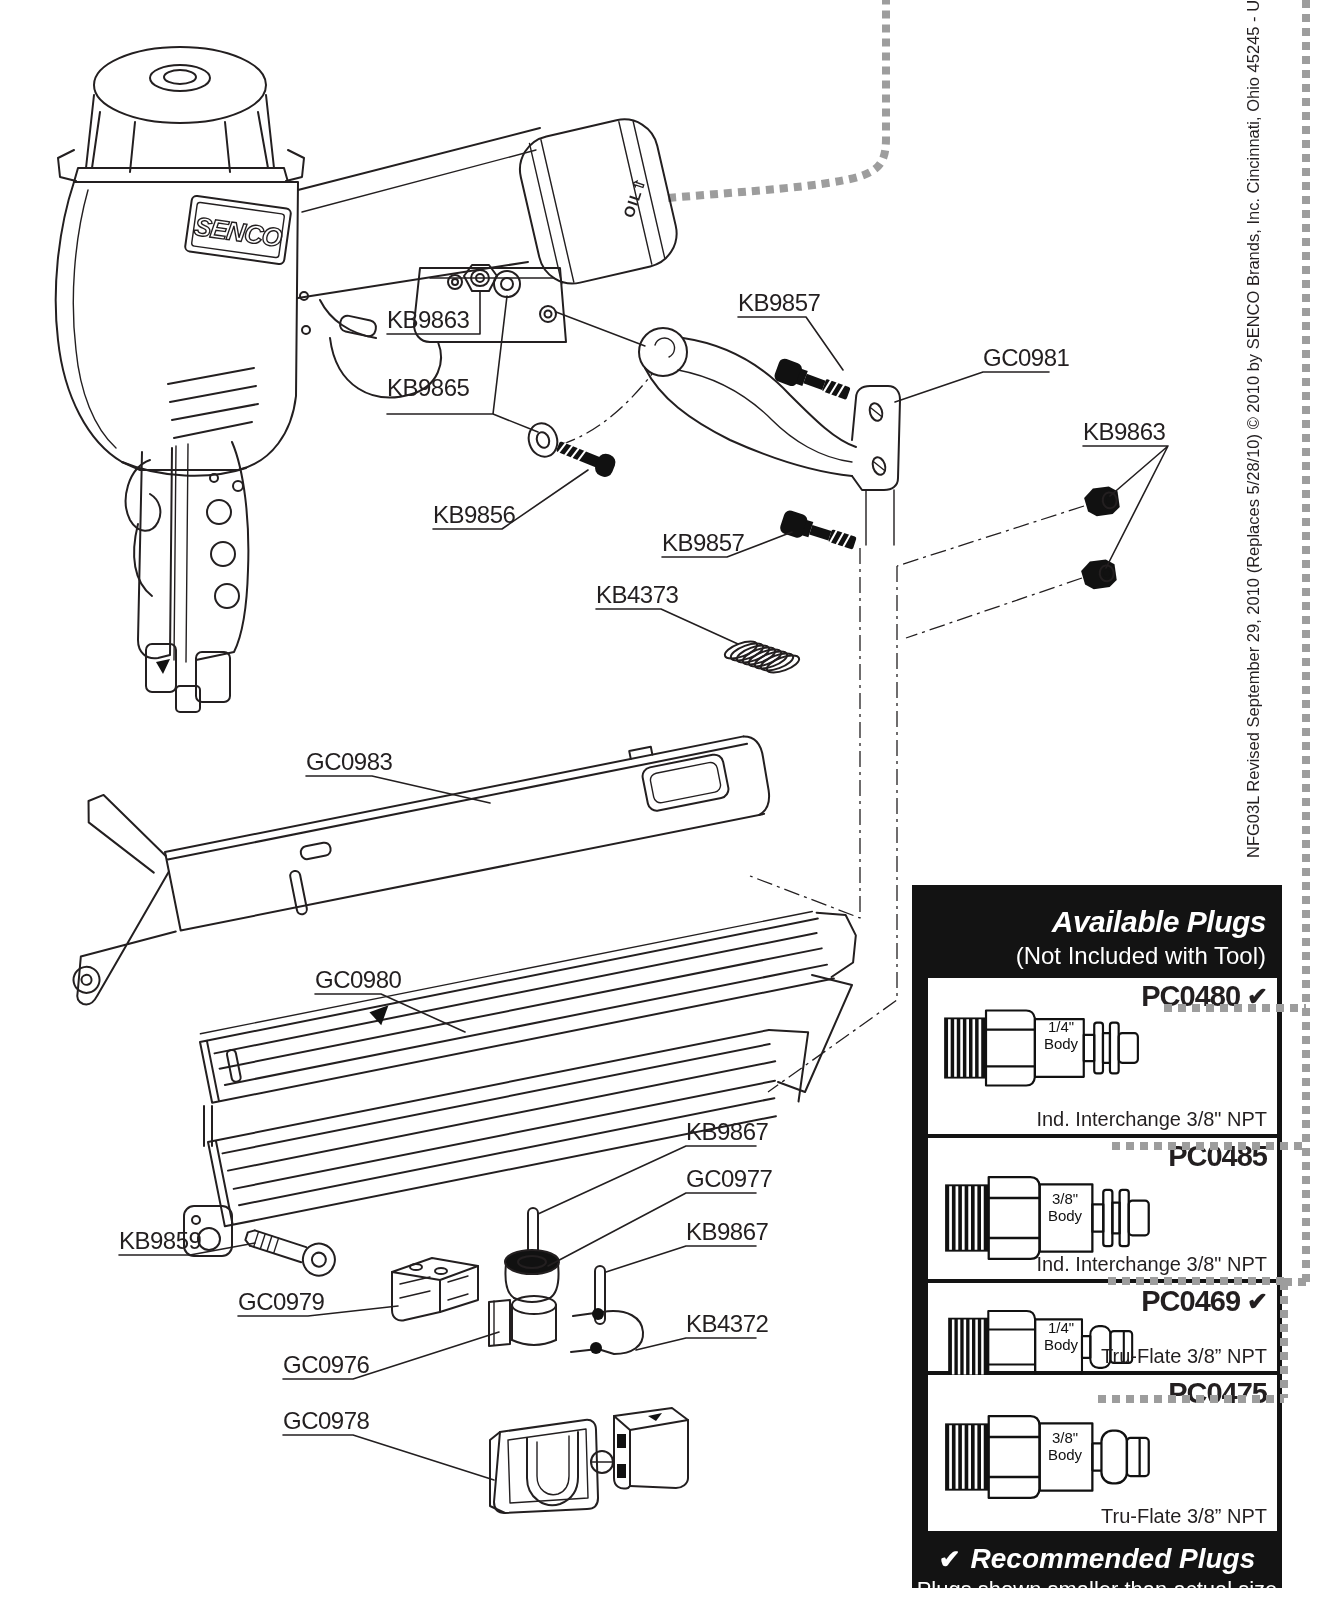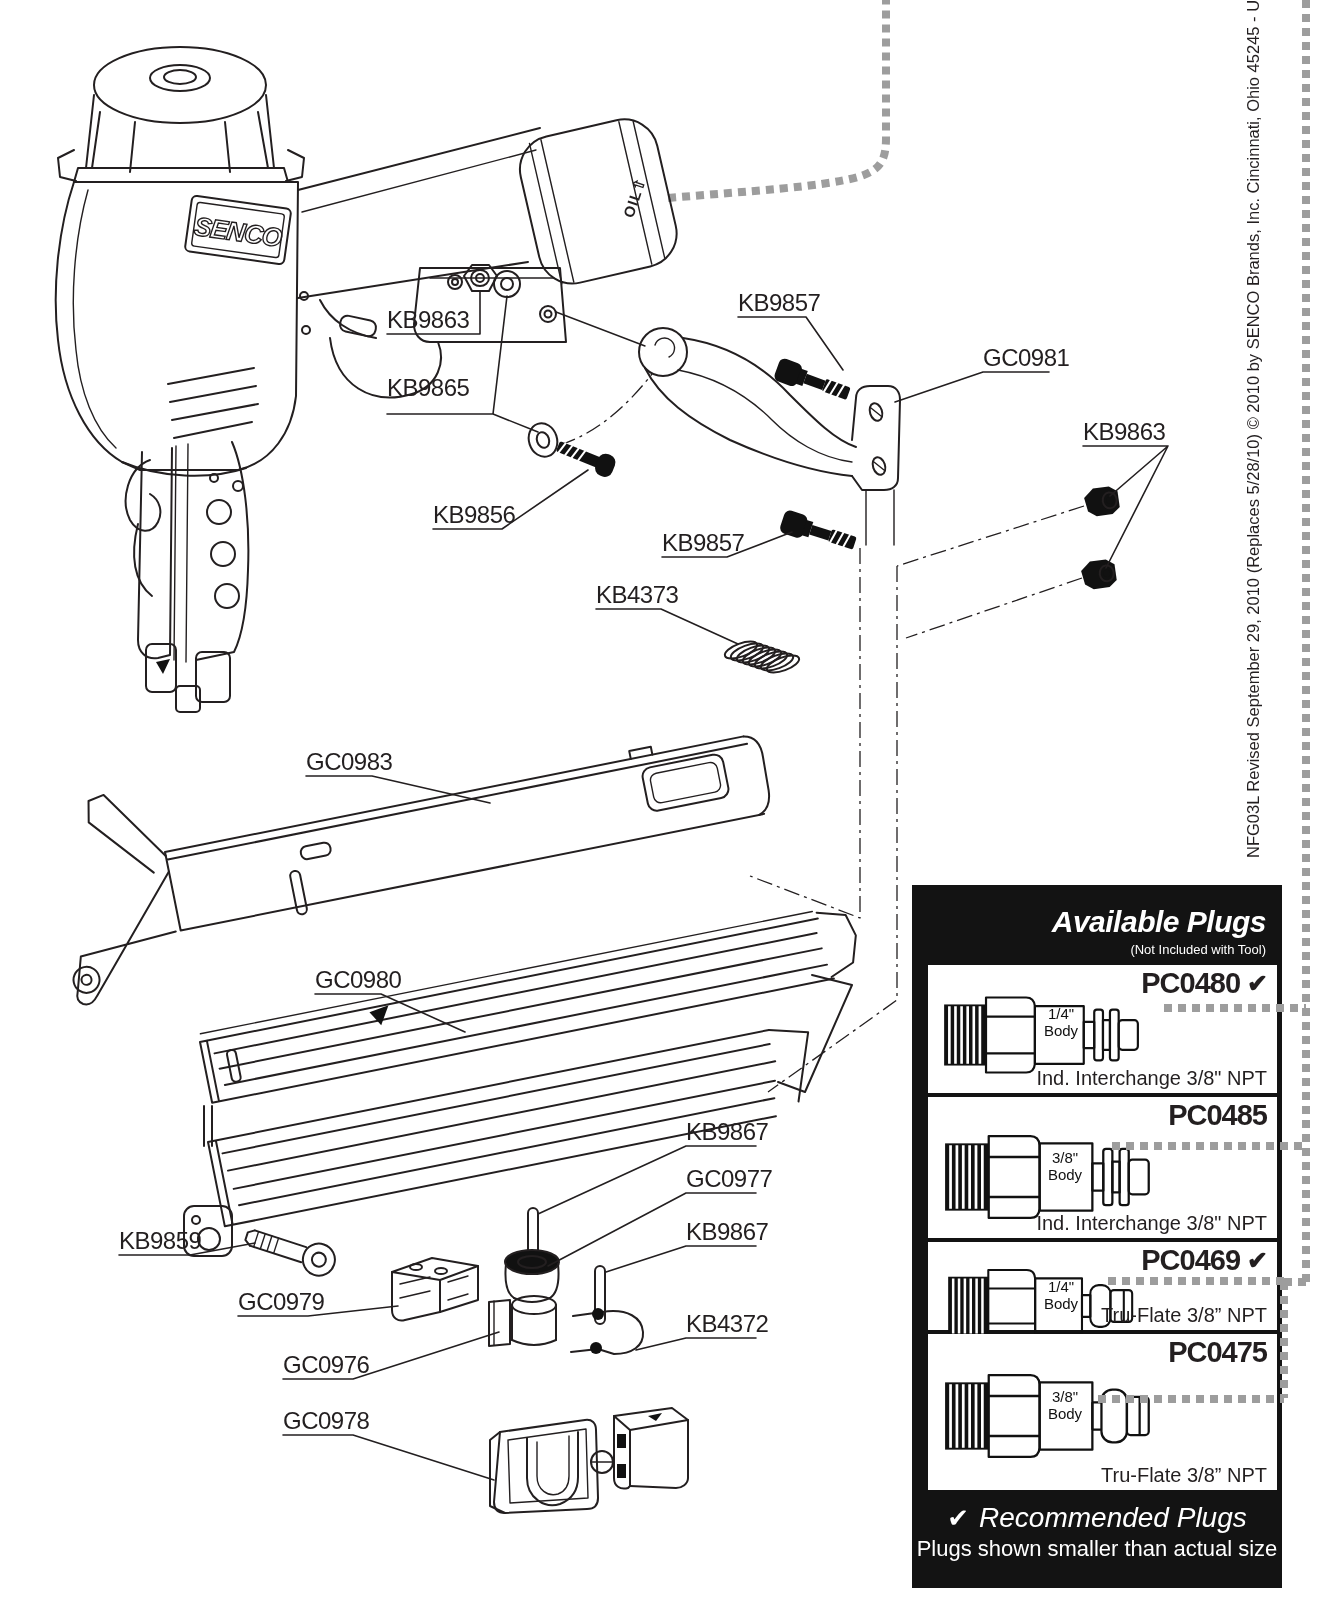--- a/index.html
+++ b/index.html
@@ -13,29 +13,29 @@
   #art .fillInk{fill:#111;stroke:none;}
   #art .white{stroke:#fff;}
   #art .cl{stroke-width:1.3;stroke-dasharray:16 5 3 5;stroke-linecap:butt;}
   #art .dot{stroke:#9d9d9d;stroke-width:8;stroke-dasharray:8 6;stroke-linecap:butt;}
   #art text{fill:#231f20;stroke:none;}
   
   .plabel{position:absolute;z-index:6;font-size:24px;font-weight:400;letter-spacing:-0.5px;color:#231f20;white-space:nowrap;}
   
   #plugs{position:absolute;left:912px;top:885px;width:370px;height:703px;background:#131313;z-index:2;}
   #plugs .ptitle{color:#fff;font-style:italic;font-weight:700;font-size:30px;text-align:right;padding:13px 16px 0 0;letter-spacing:-0.5px;margin-top:7px;}
-  #plugs .psub{color:#fff;font-size:13px;text-align:right;padding:3px 16px 8px 0;}
+  #plugs .psub{color:#fff;font-size:24px;text-align:right;padding:3px 16px 8px 0;}
   .card{position:relative;background:#fff;margin:0 5px 4px 16px;}
   .card .pnum{position:absolute;top:2px;right:10px;font-size:29px;font-weight:700;letter-spacing:-1px;display:flex;align-items:center;gap:7px;}
   .card .pcheck{font-size:25px;font-weight:700;}
   .card .pcap{position:absolute;bottom:3px;right:10px;font-size:20px;}
   .card .plugimg{position:absolute;left:8px;}
   .card .bodylabel{position:absolute;width:58px;text-align:center;font-size:15px;line-height:17px;color:#111;}
   .pfoot{color:#fff;text-align:center;padding-top:8px;}
-  .pfoot .ft{font-size:28px;font-style:italic;font-weight:400;}
+  .pfoot .ft{font-size:28px;font-style:italic;font-weight:700;}
   .pfoot .fc{font-style:normal;font-size:26px;margin-right:10px;}
   .pfoot .fn{font-size:22px;margin-top:2px;}
   
   #sidenote{position:absolute;left:1244px;top:858px;width:795px;z-index:3;
     transform:rotate(-90deg);transform-origin:0 0;font-size:16.5px;color:#231f20;white-space:nowrap;}
 </style>
 </head>
 <body>
 
 <div id="page">
@@ -333,21 +333,21 @@
   <div class="plabel" style="left:119px;top:1227px">KB9859</div>
   <div class="plabel" style="left:238px;top:1288px">GC0979</div>
   <div class="plabel" style="left:686px;top:1310px">KB4372</div>
   <div class="plabel" style="left:283px;top:1351px">GC0976</div>
   <div class="plabel" style="left:283px;top:1407px">GC0978</div>
 
   <div id="plugs">
     <div class="ptitle">Available Plugs</div>
     <div class="psub">(Not Included with Tool)</div>
 
-    <div class="card" style="height:128px">
+    <div class="card" style="height:156px">
       <div class="pnum">
         <span>PC0480</span>
         <span class="pcheck">✔</span>
       </div>
       <svg class="plugimg" style="top:22px" width="210" height="96" viewBox="0 0 230 110">
         <g fill="none" stroke="#111" stroke-width="2.5" stroke-linejoin="round">
           <rect x="4" y="20" width="48" height="70" fill="#111" stroke="none"></rect>
           <path d="M10,22 V88 M17,22 V88 M24,22 V88 M31,22 V88 M38,22 V88 M45,22 V88" stroke="#fff" stroke-width="3"></path>
           <path d="M52,12 H98 Q107,12 108,22 L108,88 Q107,98 98,98 H52 Z"></path>
           <path d="M52,34 H108 M52,76 H108"></path>

